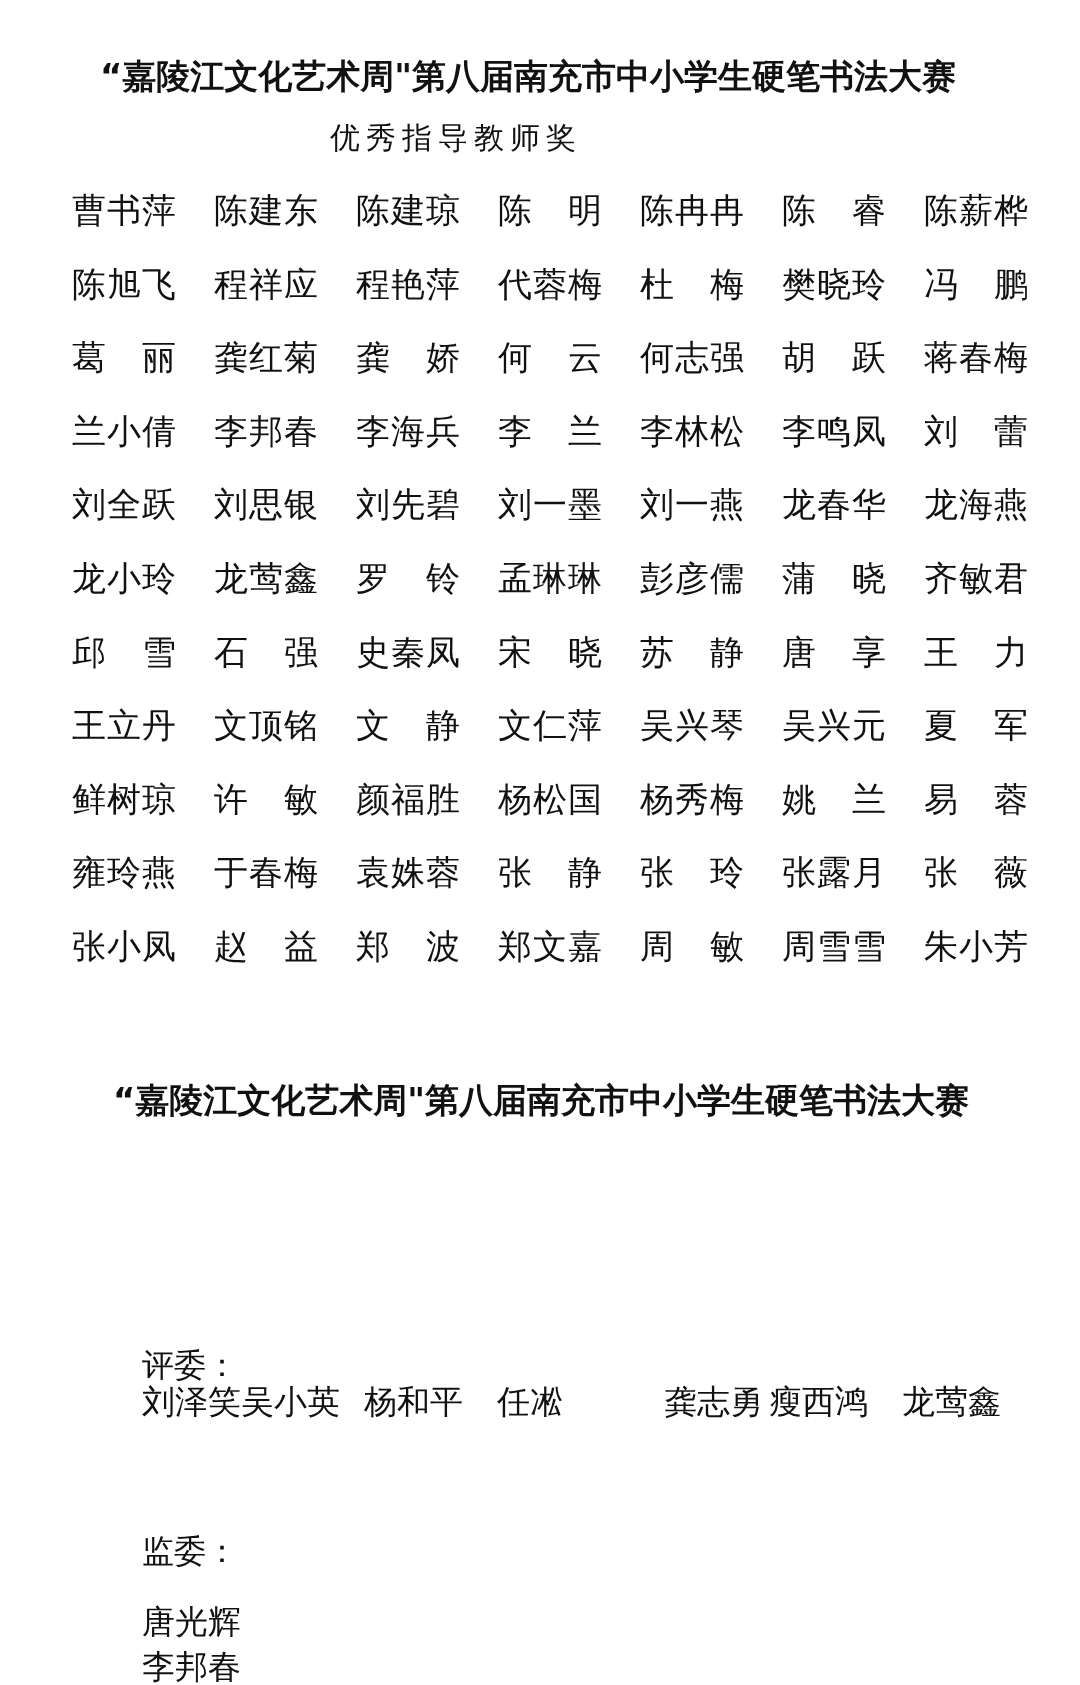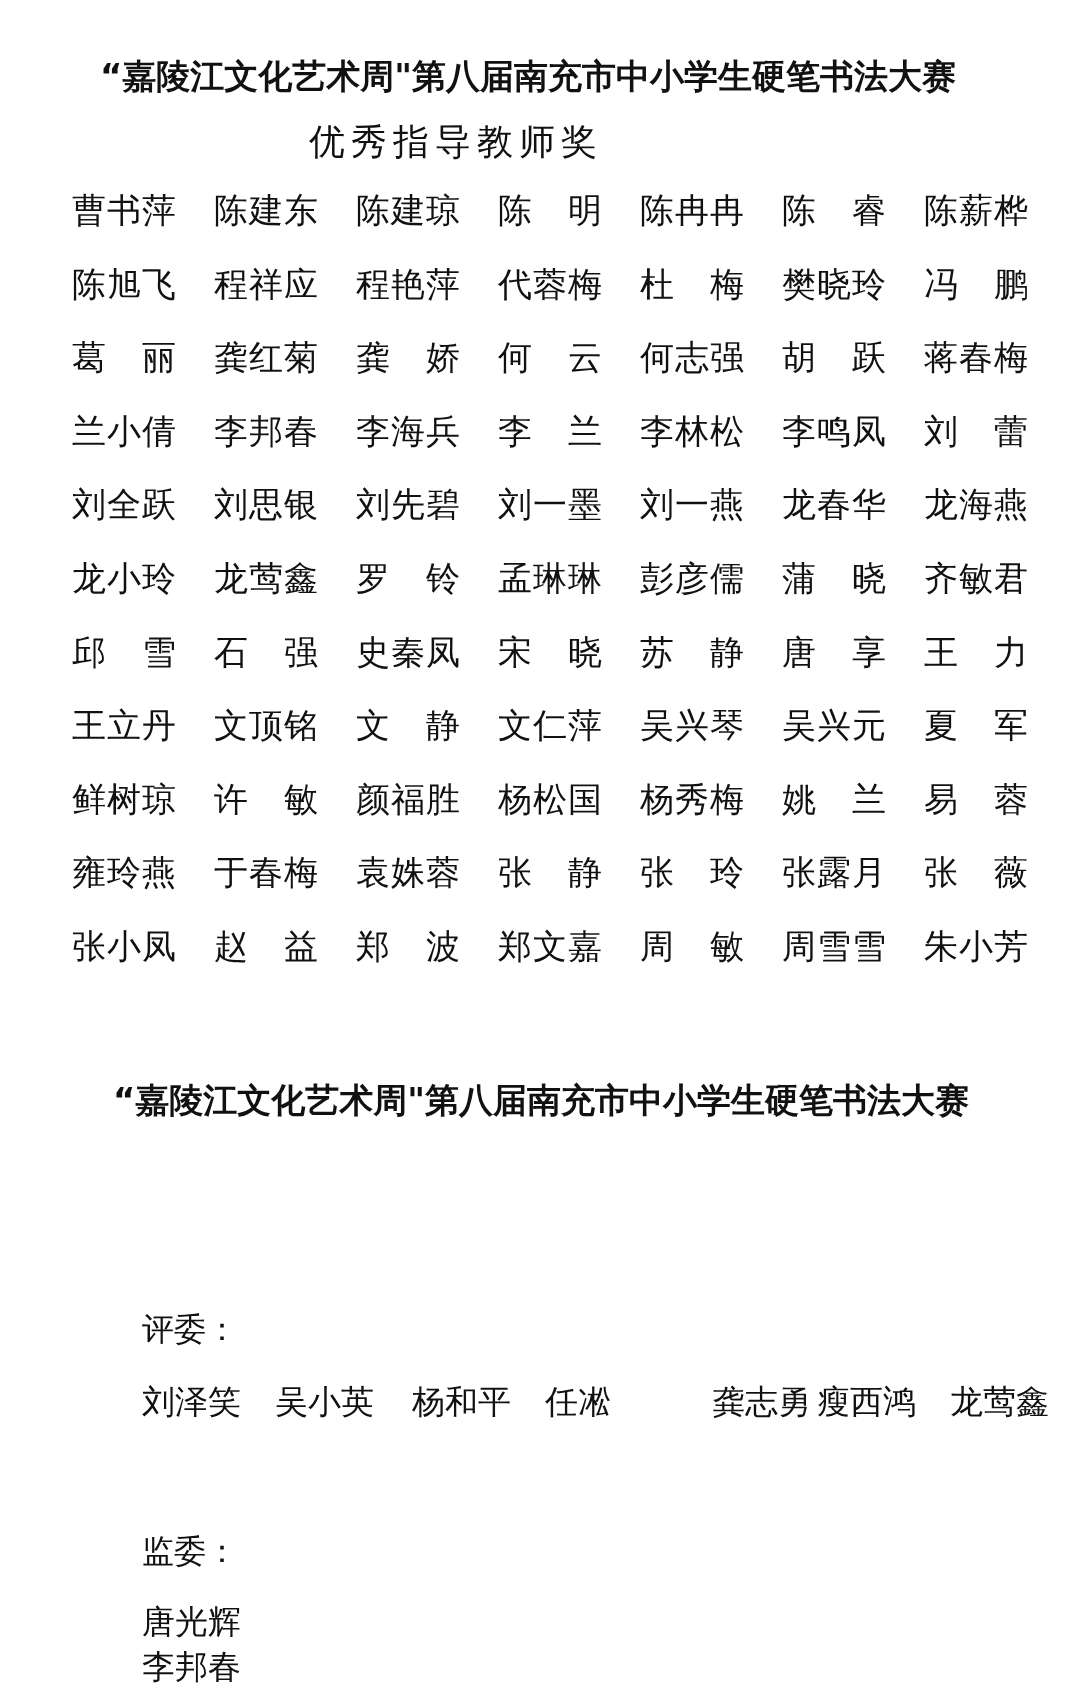--- a/index.html
+++ b/index.html
@@ -9,32 +9,32 @@
   }
   .title {
     position: absolute; left: 0; width: 1080px; text-align: center;
     font-family: "DejaVu Sans", "Liberation Sans", sans-serif;
     font-weight: bold; font-size: 34px; letter-spacing: 0px; white-space: nowrap;
   }
   .title.t1 { top: 54px; padding-left: 100px; box-sizing: border-box; text-align: left; }
   .title.t2 { top: 1078px; padding-left: 113px; box-sizing: border-box; text-align: left; }
   .subtitle {
     position: absolute; top: 118px; left: 0; width: 884px; text-align: center;
-    font-size: 36px; letter-spacing: 6px; padding-left: 28px; box-sizing: border-box;
+    font-size: 30px; letter-spacing: 6px; padding-left: 28px; box-sizing: border-box;
   }
   .grid {
     position: absolute; top: 188px; left: 72px;
     display: grid; grid-template-columns: repeat(7, 142px); grid-auto-rows: 73.6px;
   }
   .name {
     width: 104px; font-size: 34px; line-height: 44px;
     display: flex; justify-content: space-between; white-space: nowrap;
   }
   .label { position: absolute; left: 142px; font-size: 32px; }
-  .label.judges { top: 1308px; }
+  .label.judges { top: 1344px; }
   .label.supervisors { top: 1530px; }
   .row-names { position: absolute; left: 142px; font-size: 33px; white-space: nowrap; display: flex; }
   .row-names.judges { top: 1380px; }
   .row-names.supervisors { top: 1600px; flex-direction: column; }
   .row-names span { display: inline-block; }
 </style>
 </head>
 <body>
 
 <div class="title t1">“嘉陵江文化艺术周"第八届南充市中小学生硬笔书法大赛</div>
@@ -396,22 +396,22 @@
       <span>朱</span>
       <span>小</span>
       <span>芳</span>
     </div>
   </div>
 
 <div class="title t2">“嘉陵江文化艺术周"第八届南充市中小学生硬笔书法大赛</div>
 
 <div class="label judges">评委：</div>
 <div class="row-names judges" id="judges-row">
-    <span style="margin-right: 34px;">刘泽笑</span>
-    <span style="margin-right: 38px;">吴小英</span>
+    <span style="">刘泽笑</span>
+    <span style="margin-right: 24px;">吴小英</span>
     <span style="margin-right: 34px;">杨和平</span>
     <span style="margin-right: 101px;">任凇</span>
     <span style="margin-right: 6px;">龚志勇</span>
     <span style="margin-right: 34px;">瘦西鸿</span>
     <span style="margin-right: 0px;">龙莺鑫</span>
   </div>
 
 <div class="label supervisors">监委：</div>
 <div class="row-names supervisors" id="supervisors-row">
     <span style="margin-right: 34px;">唐光辉</span>

